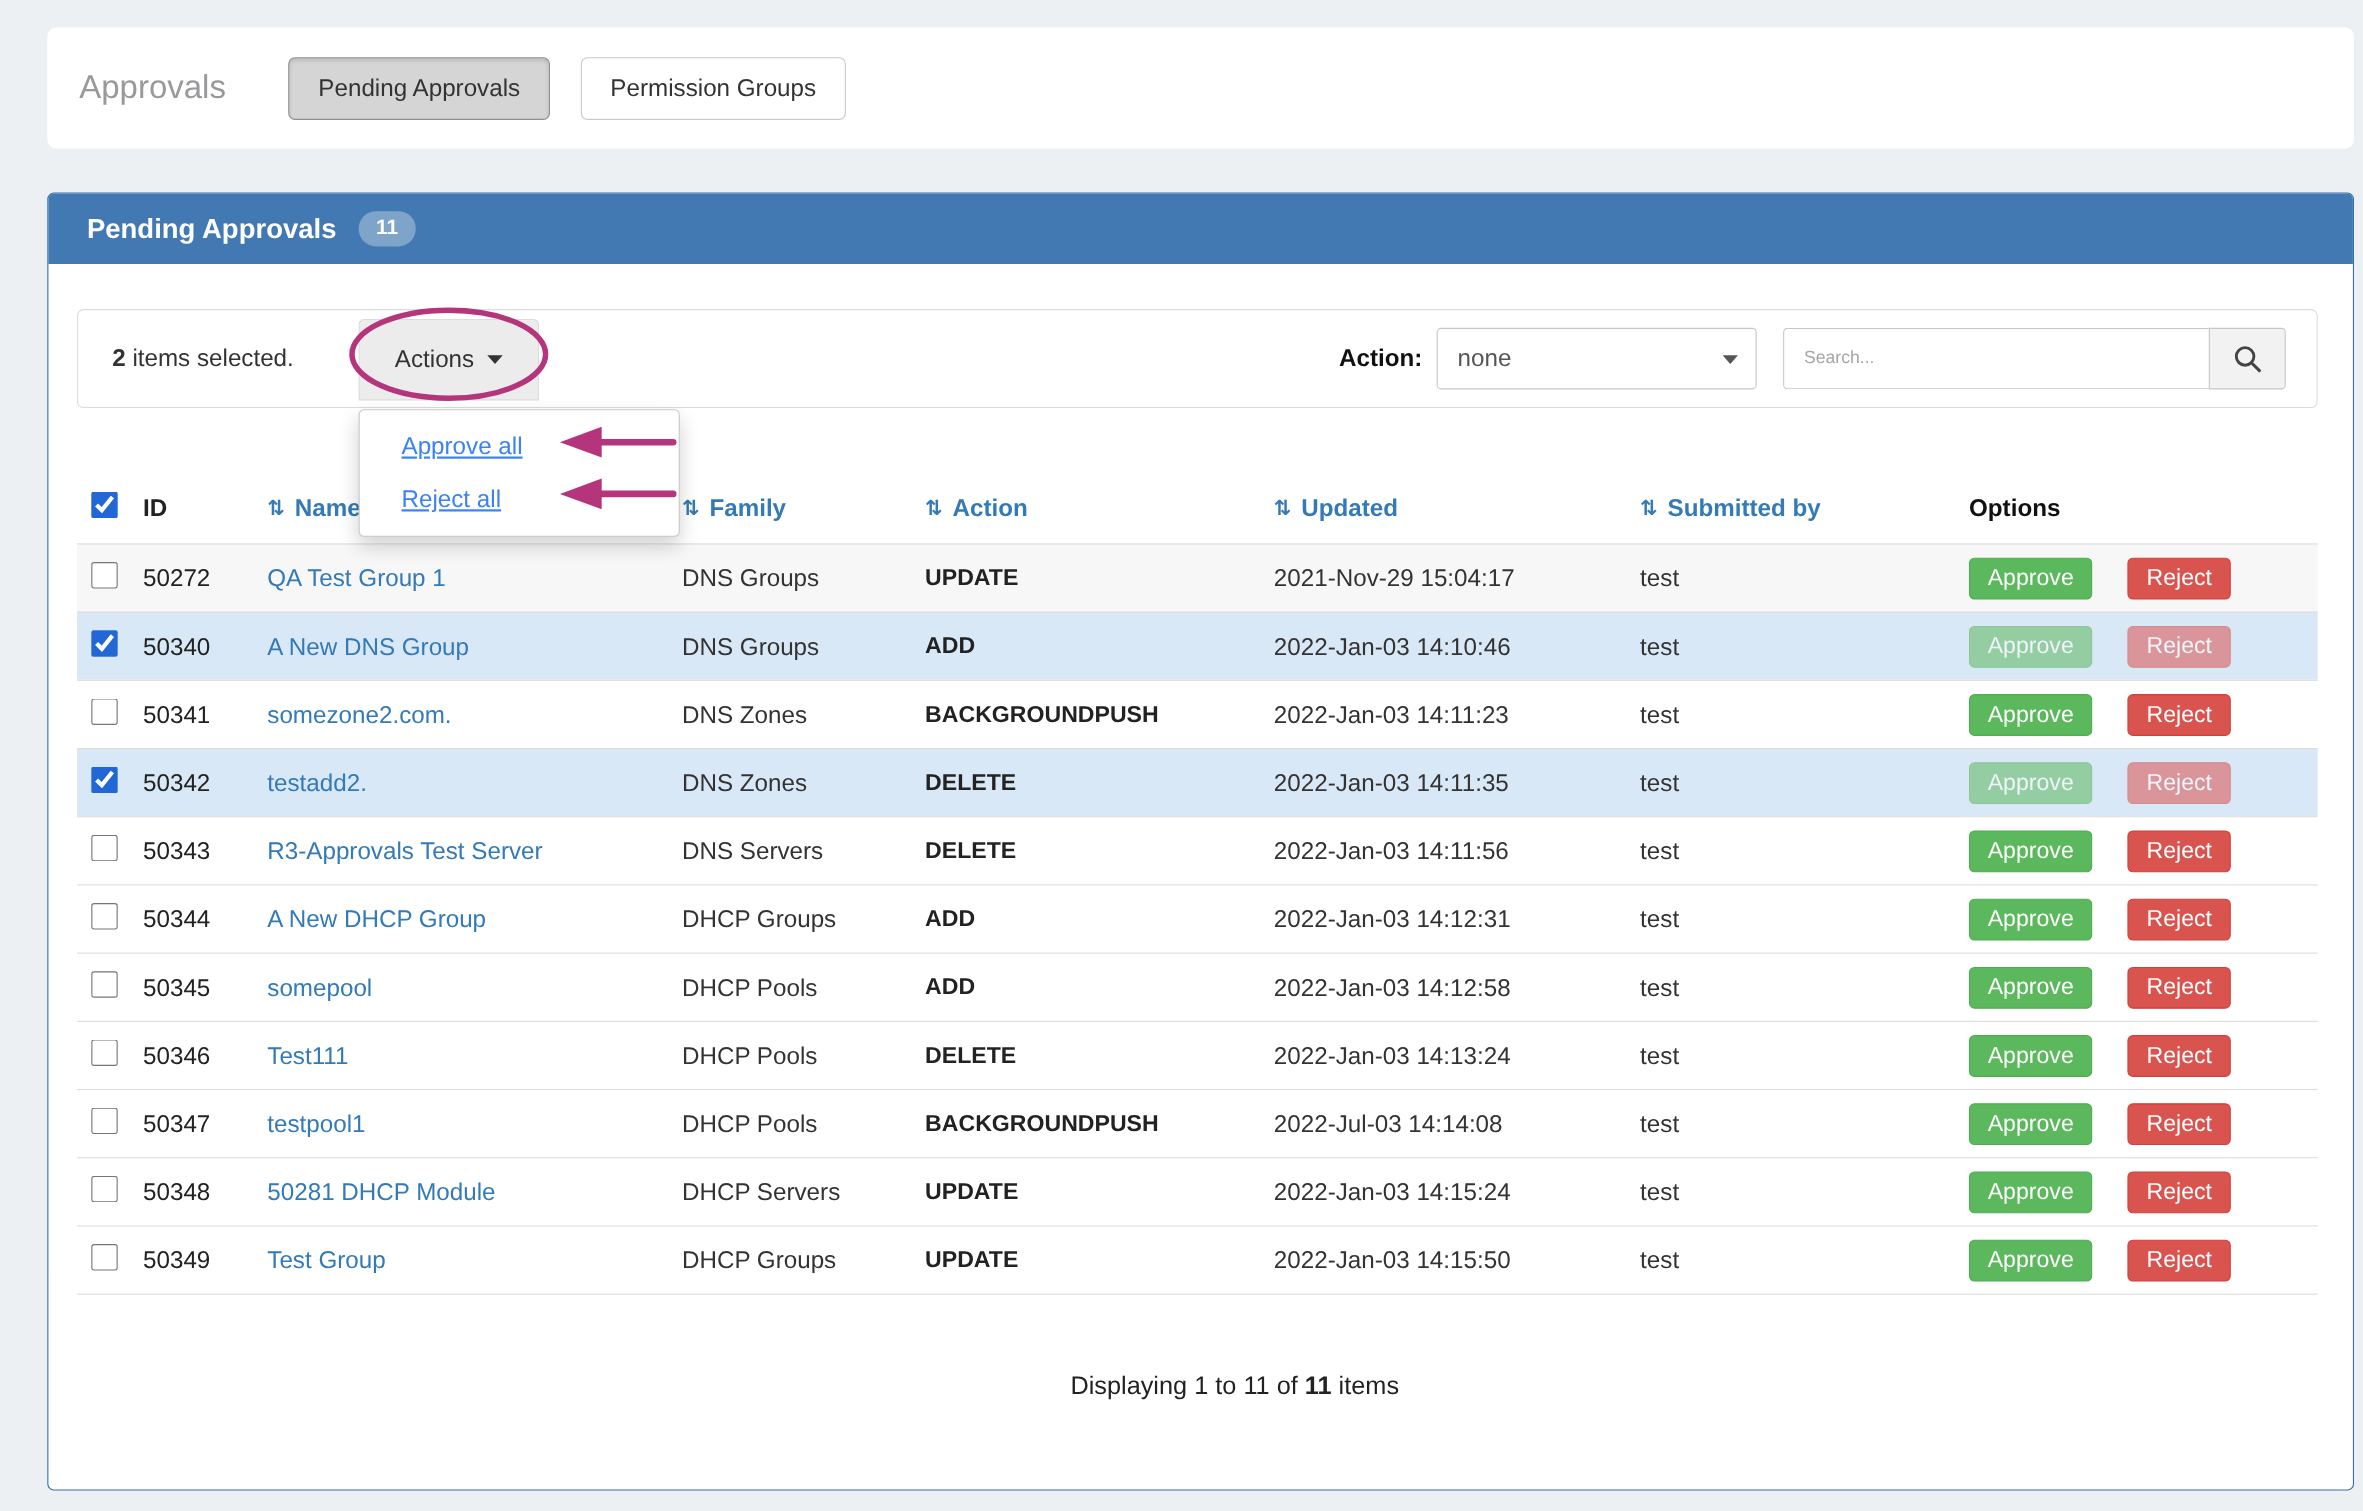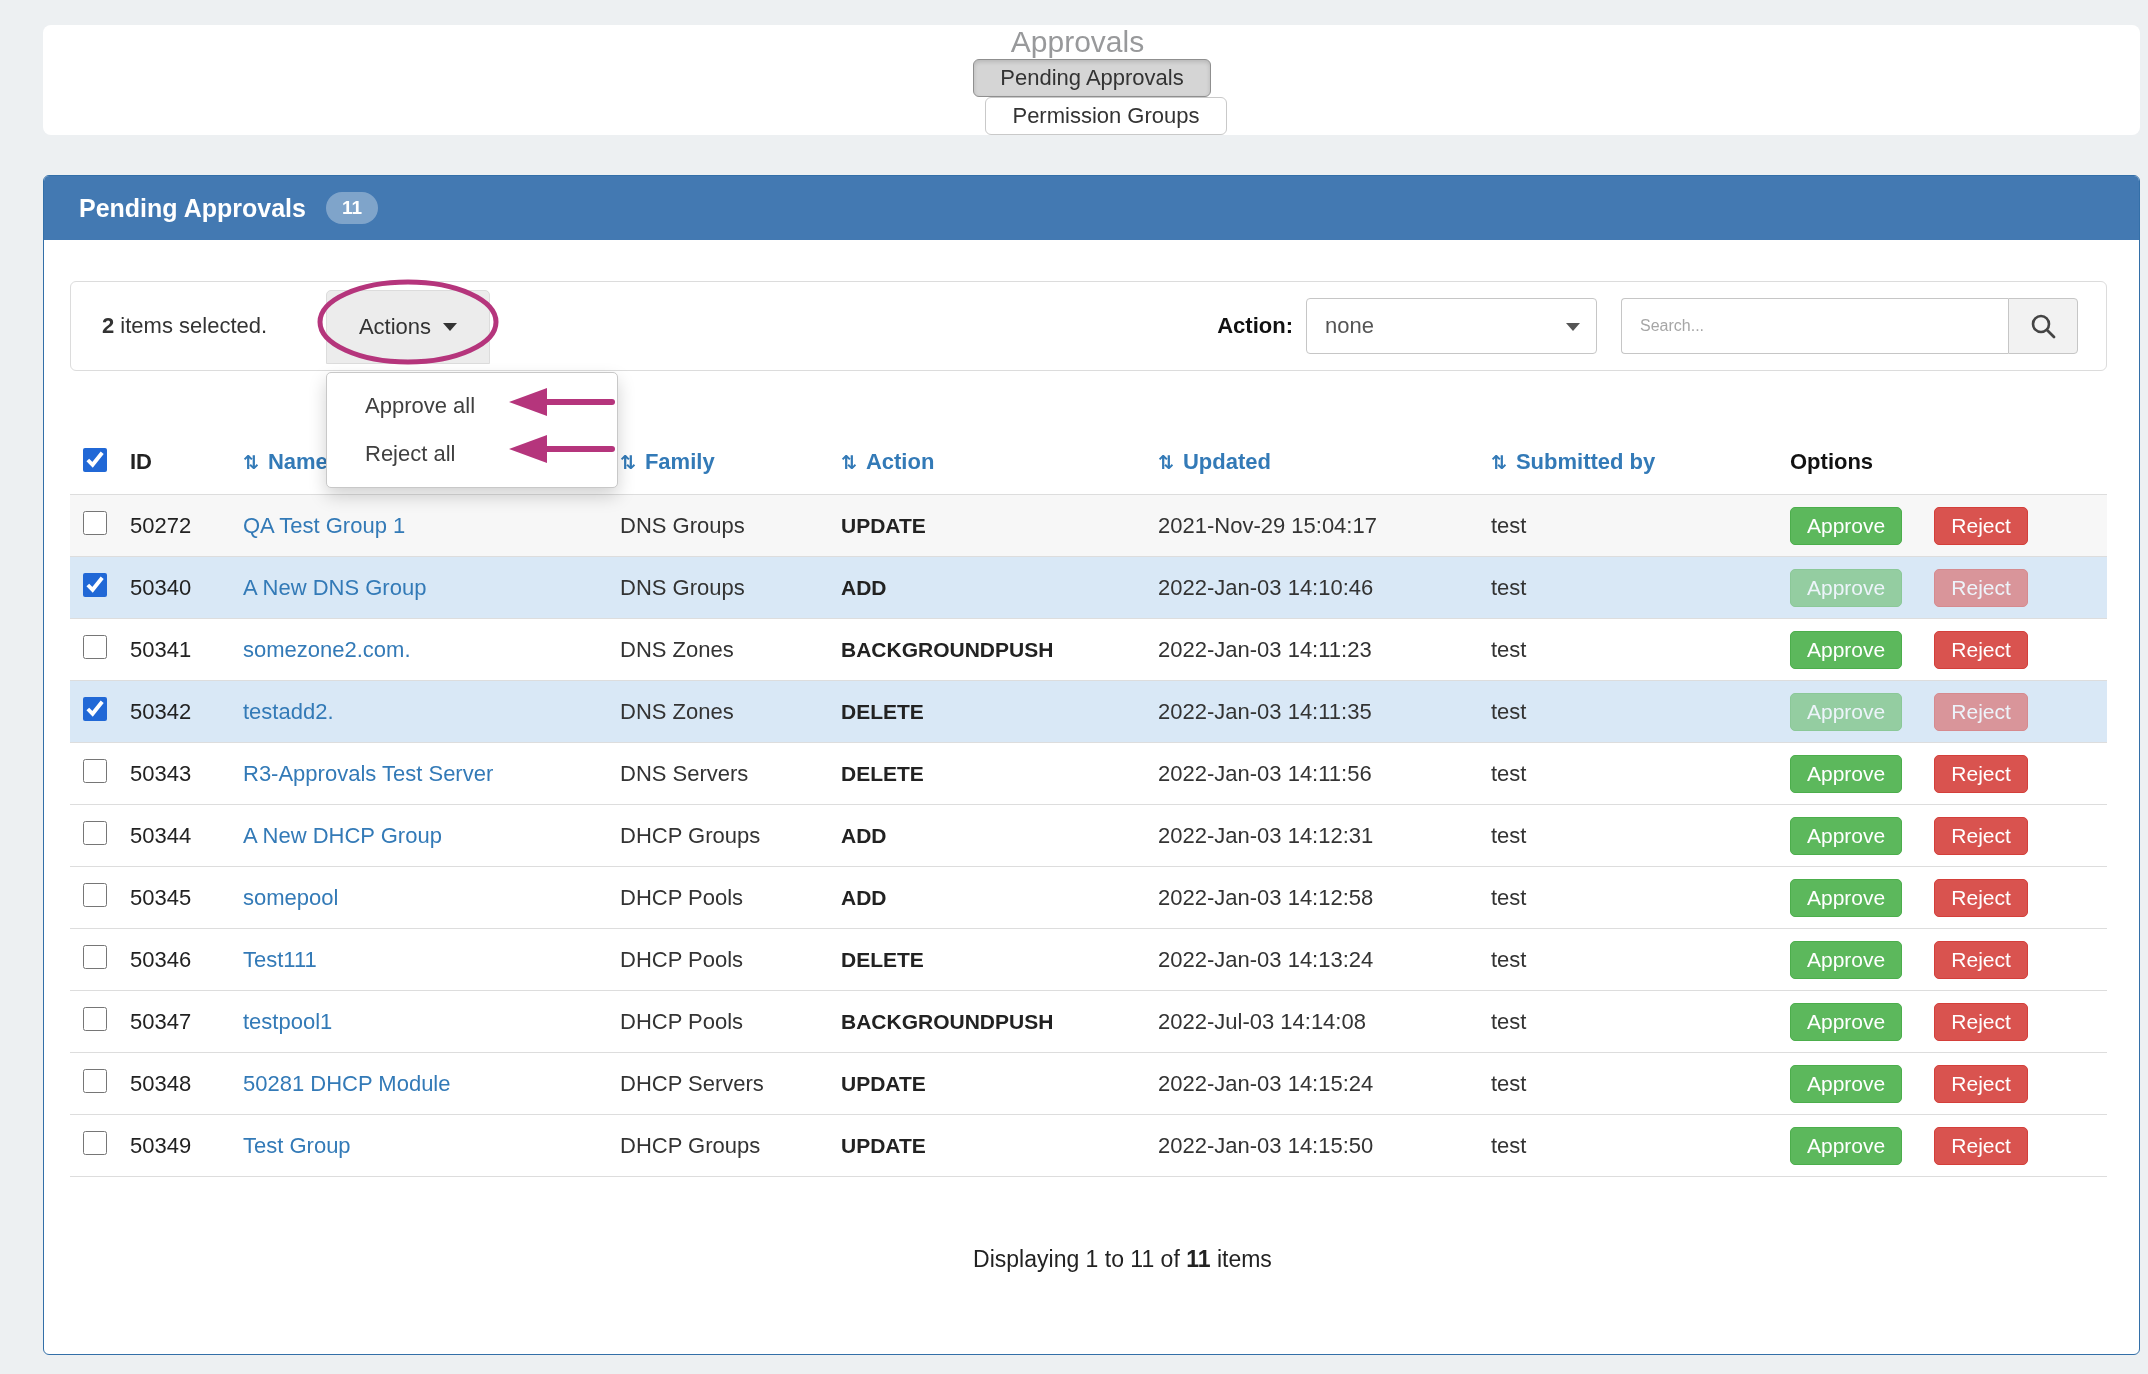--- a/index.html
+++ b/index.html
@@ -6,21 +6,21 @@
   body{
     width:2148px;height:1374px;position:relative;overflow:hidden;
     background:#edf0f2;
     font-family:"Liberation Sans","DejaVu Sans",sans-serif;
     color:#333;
   }
   
   .top-card{
     position:absolute;left:43px;top:25px;width:2097px;height:110px;
     background:#ffffff;border-radius:8px;
-    display:flex;align-items:center;padding-left:29px;box-sizing:border-box;flex-direction:column;
+    display:flex;align-items:center;padding-left:29px;box-sizing:border-box;
   }
   .page-title{font-size:30px;color:#98999b;margin-right:57px;}
   .tab-btn{
     height:57px;padding:0 26px;font-size:22px;border-radius:6px;
     display:flex;align-items:center;cursor:pointer;color:#333;box-sizing:border-box;
     background:#fff;border:1px solid #c9c9c9;
   }
   .tab-btn.active{
     background:#d5d5d5;border:1px solid #8f8f8f;
     box-shadow:inset 0 2px 4px rgba(0,0,0,.14);
@@ -83,21 +83,21 @@
     border-radius:0 4px 4px 0;background:#f2f2f2;display:flex;align-items:center;justify-content:center;
     cursor:pointer;
   }
   
   .dropdown-menu{
     position:absolute;left:326px;top:372px;width:292px;
     background:#fff;border:1px solid #c8c8c8;border-radius:5px;
     box-shadow:0 8px 18px rgba(0,0,0,.18);z-index:30;padding:9px 0;box-sizing:border-box;
   }
   .dropdown-item{
-    height:48px;line-height:48px;padding-left:38px;font-size:22px;color:#404040;cursor:pointer;
+    height:48px;line-height:48px;padding-left:38px;font-size:22px;color:#3b82f6;cursor:pointer;text-decoration:underline;
   }
   
   .table{
     position:absolute;left:26px;top:253px;width:2037px;
   }
   .t-head,.t-row{
     display:grid;
     grid-template-columns:50px 115px 377px 221px 317px 333px 299px 325px;
     align-items:center;
   }

